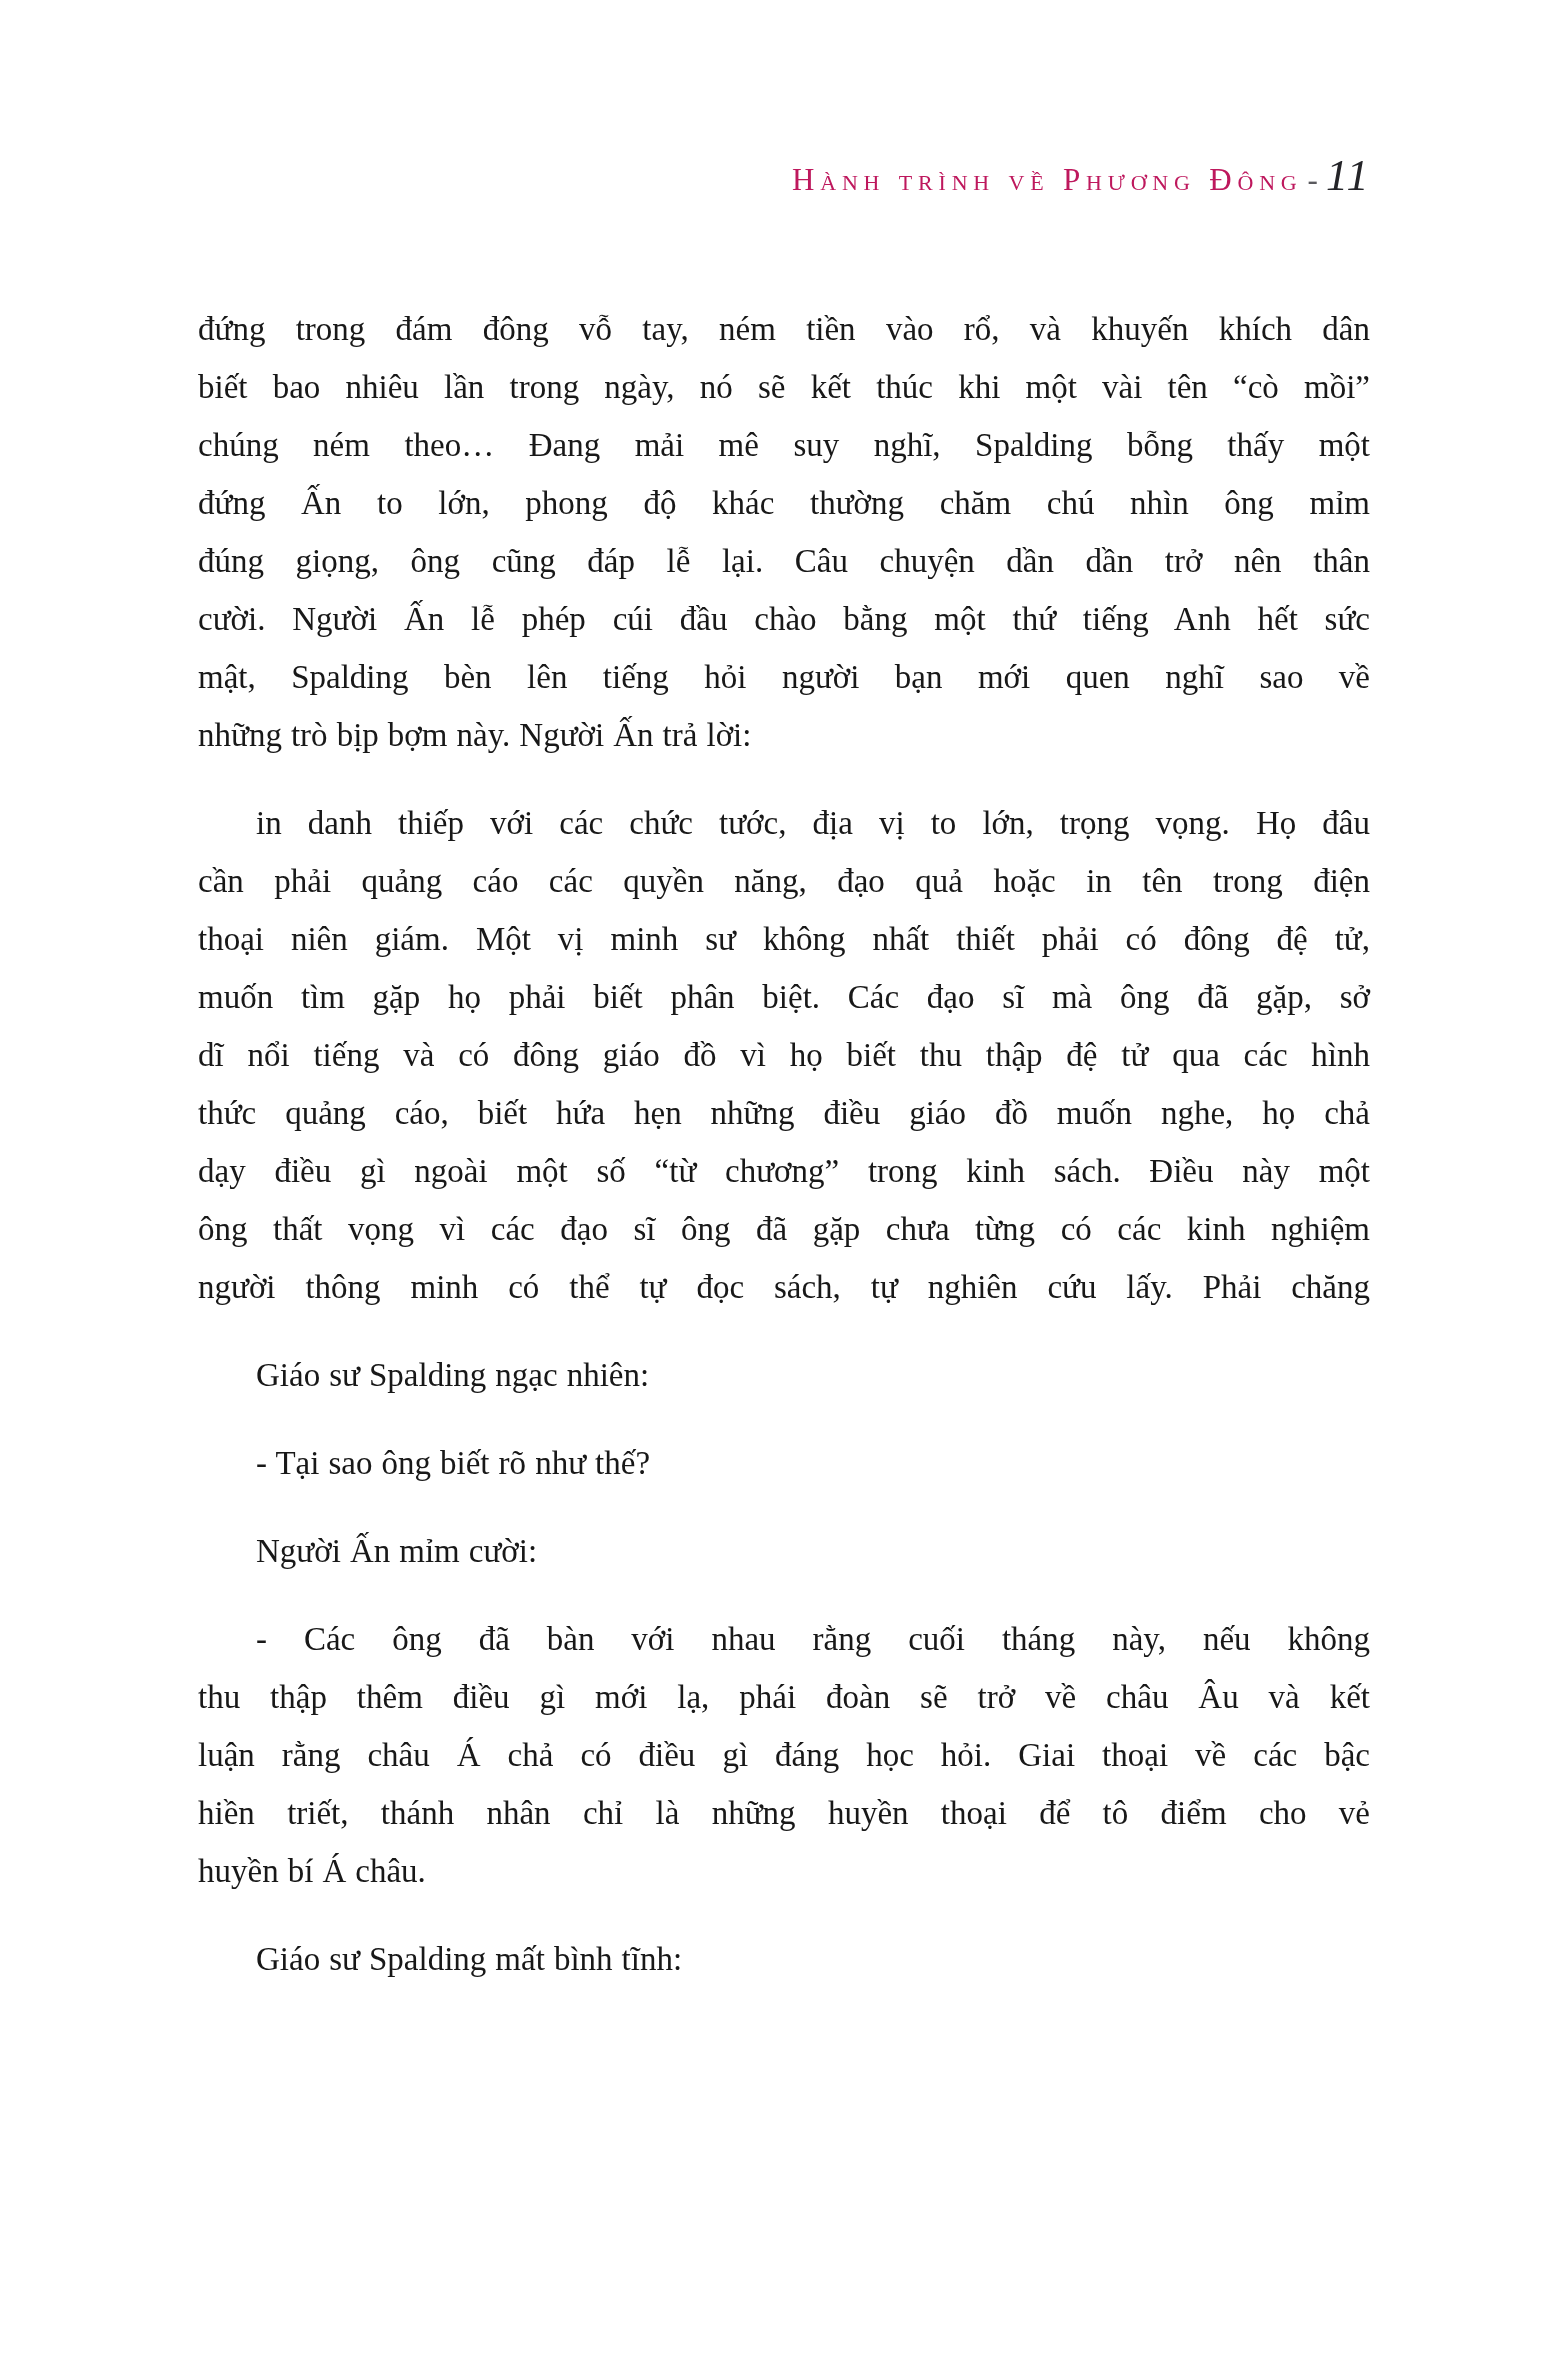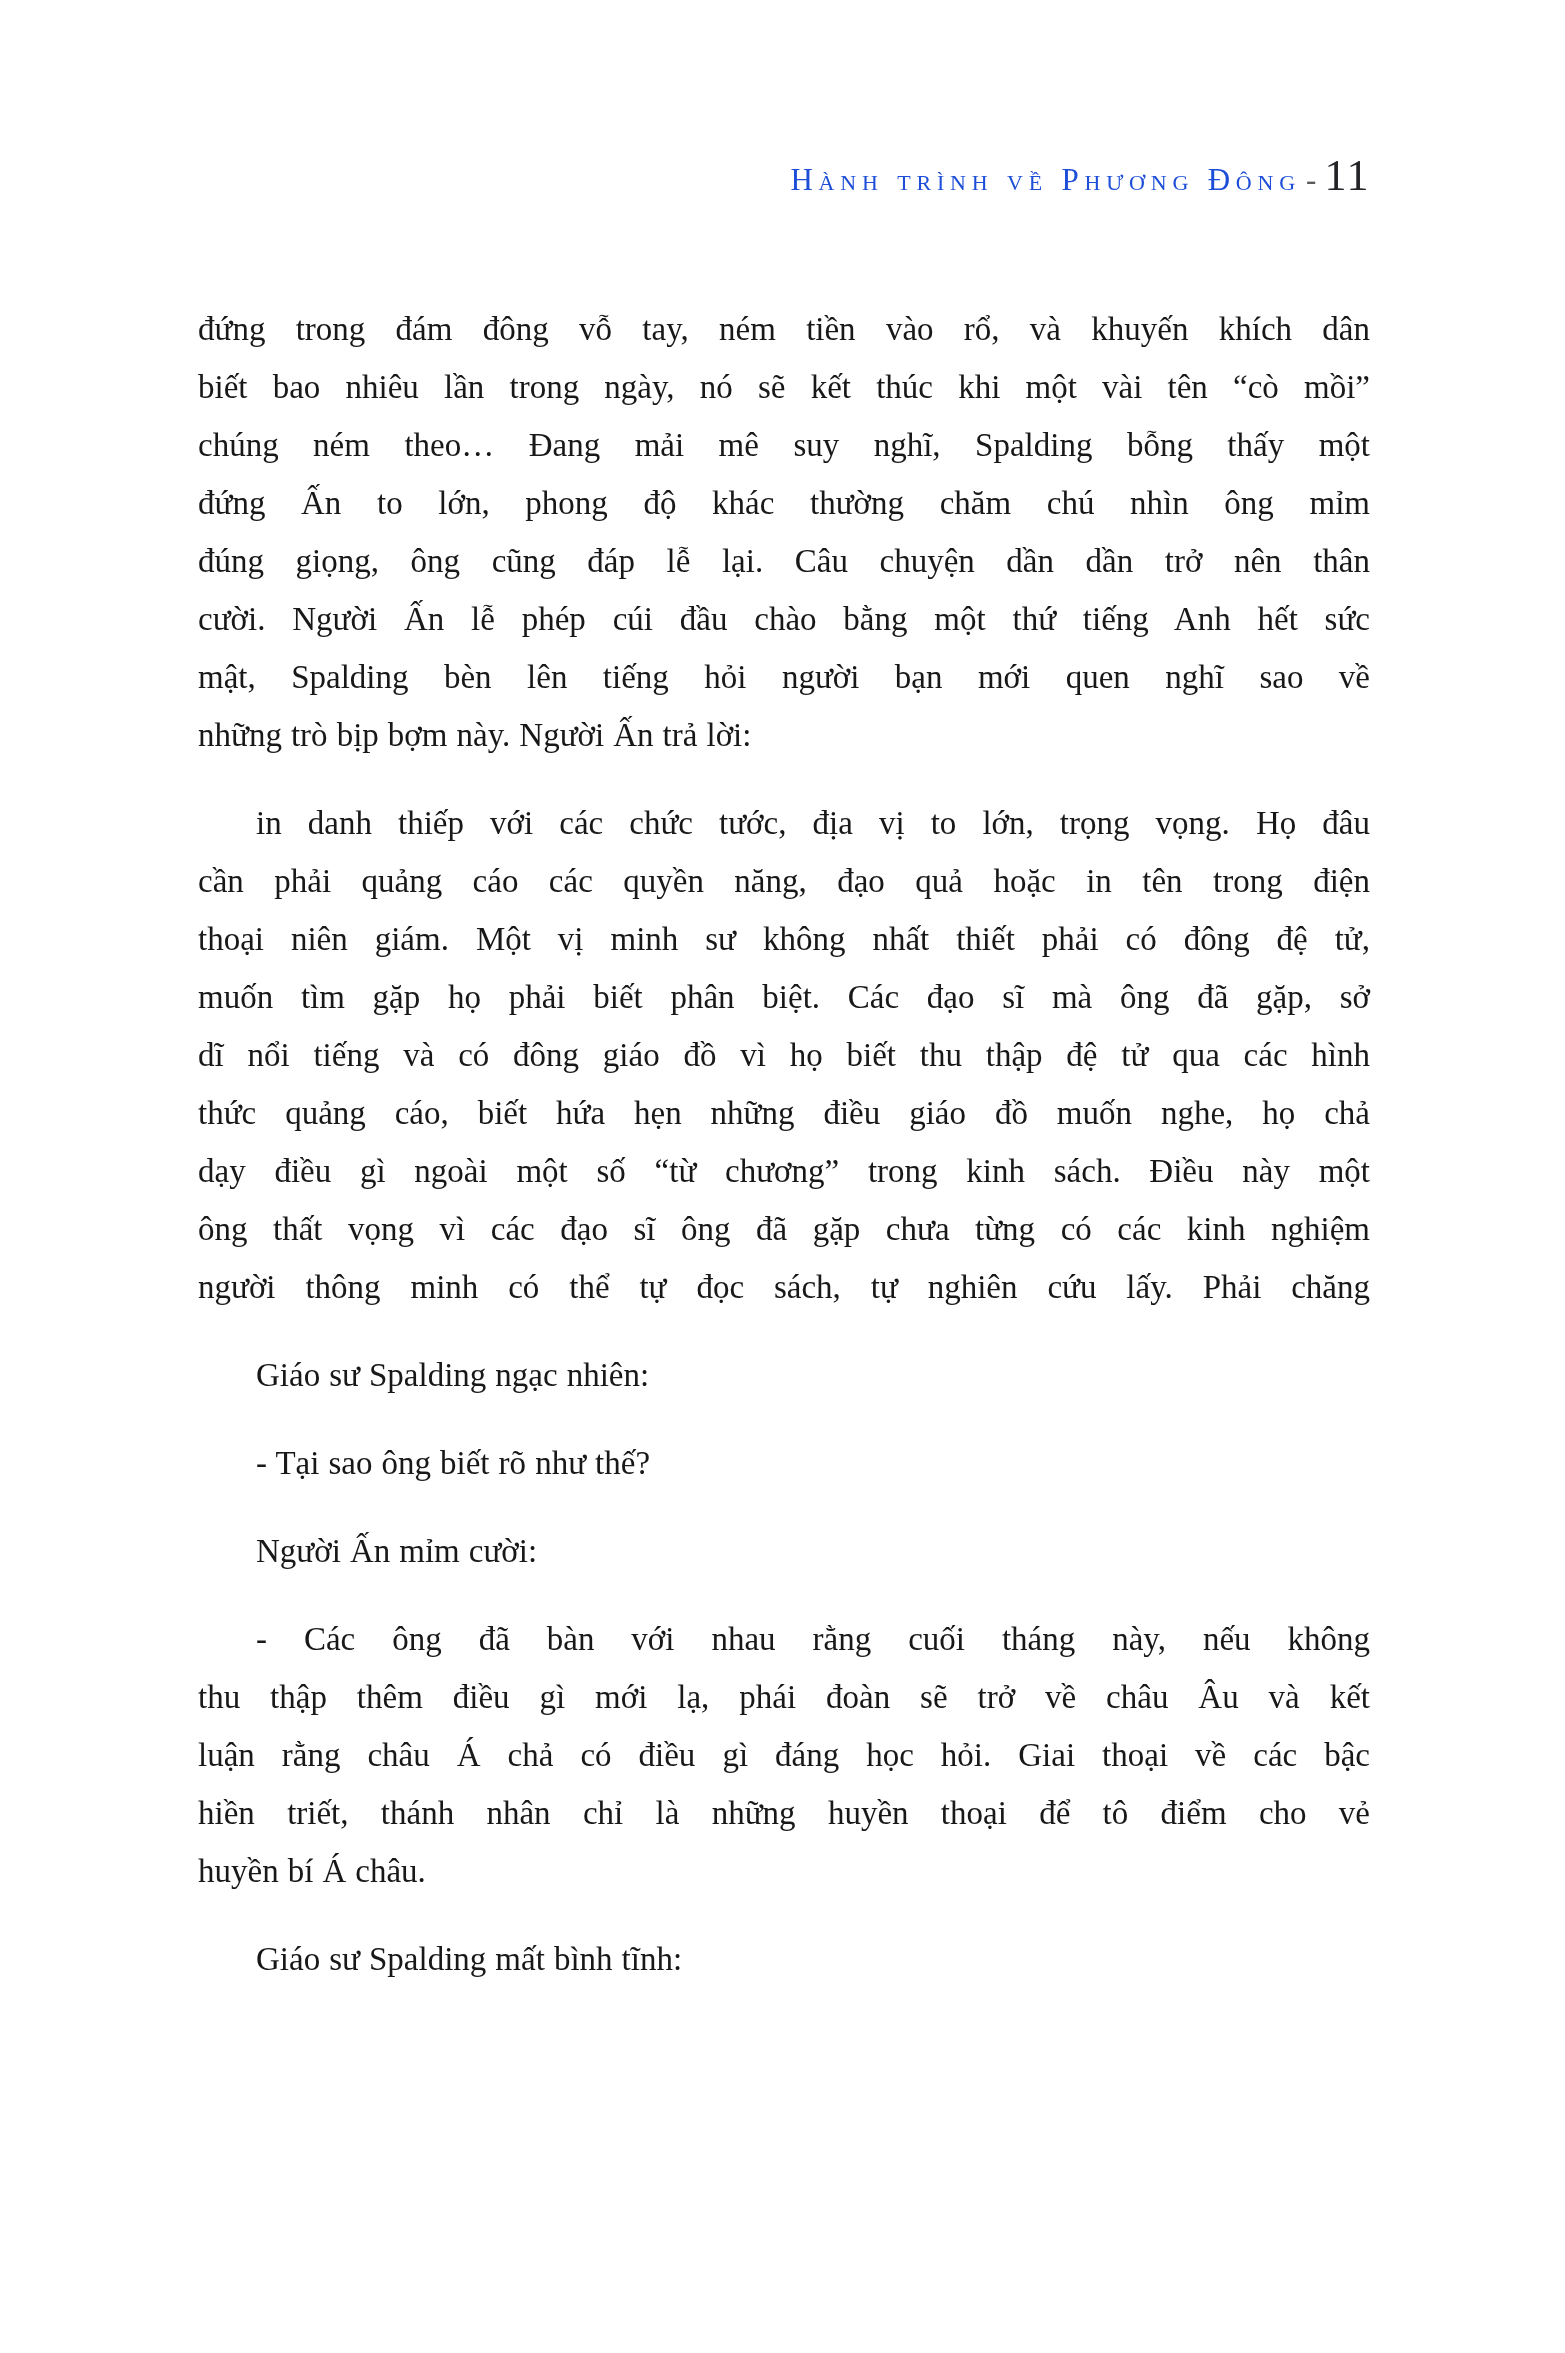--- a/index.html
+++ b/index.html
@@ -22,33 +22,34 @@
     left: 198px;
     width: 1172px;
     text-align: right;
     white-space: nowrap;
     line-height: 46px;
   }
   .header-title {
     font-variant: small-caps;
     font-size: 31px;
     letter-spacing: 5.8px;
-    color: #1d4ed8;
+    color: #be185d;
     text-align: right;
   }
   .header-sep {
     font-size: 31px;
     color: #5a5a5e;
     letter-spacing: 0;
     padding: 0 8.2px 0 5px;
   }
   .header-pagenum {
     font-size: 44px;
     color: #242428;
     letter-spacing: 1.6px;
+    font-style: italic;
   }
   
   #text-block {
     position: absolute;
     top: 300px;
     left: 198px;
     width: 1172px;
     color: #181818;
   }
   .paragraph {

